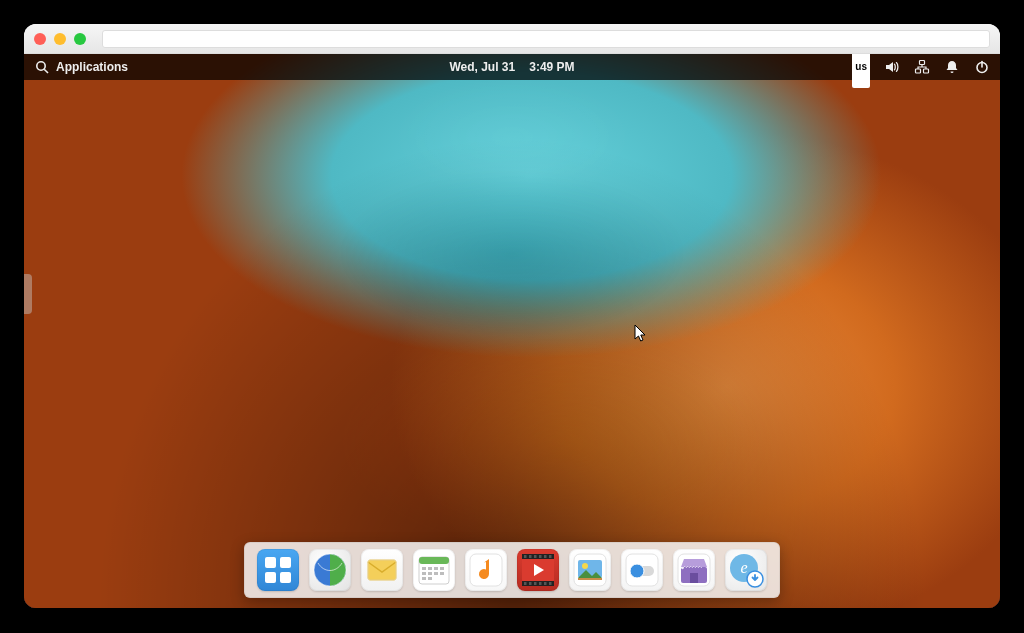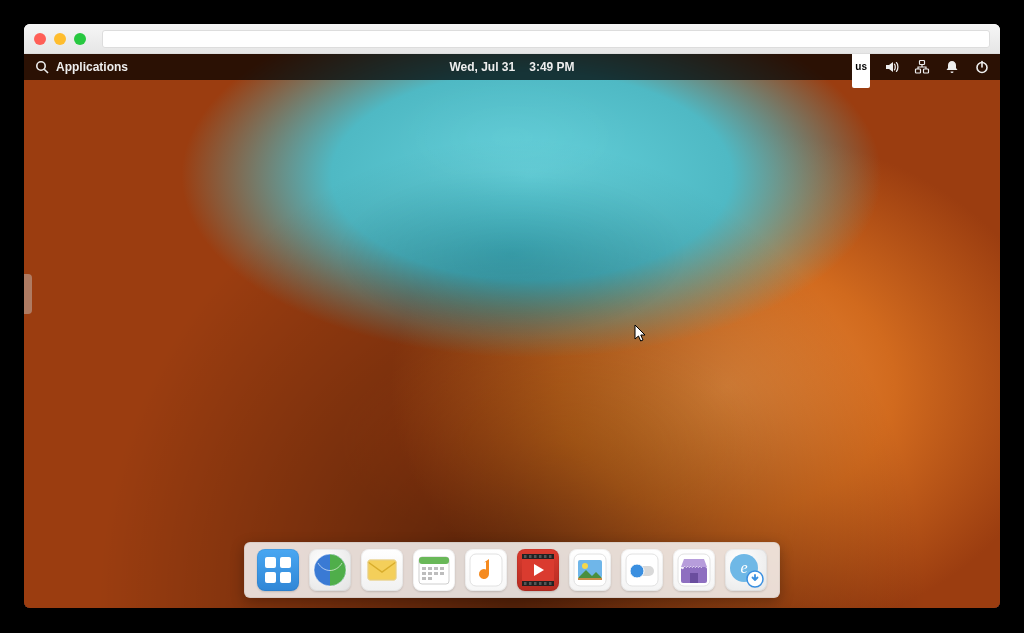--- a/index.html
+++ b/index.html
@@ -12,21 +12,21 @@
     position: relative;
   }
   
   .frame {
     position: absolute;
     left: 24px;
     top: 24px;
     width: 976px;
     height: 584px;
     background: #fff;
-    border-radius: 6px;
+    border-radius: 12px;
     overflow: hidden;
     box-shadow: 0 10px 30px rgba(0,0,0,0.5);
     display: flex;
     flex-direction: column;
   }
   .titlebar {
     height: 30px;
     background: linear-gradient(#f6f6f6,#e6e6e6);
     display: flex;
     align-items: center;

